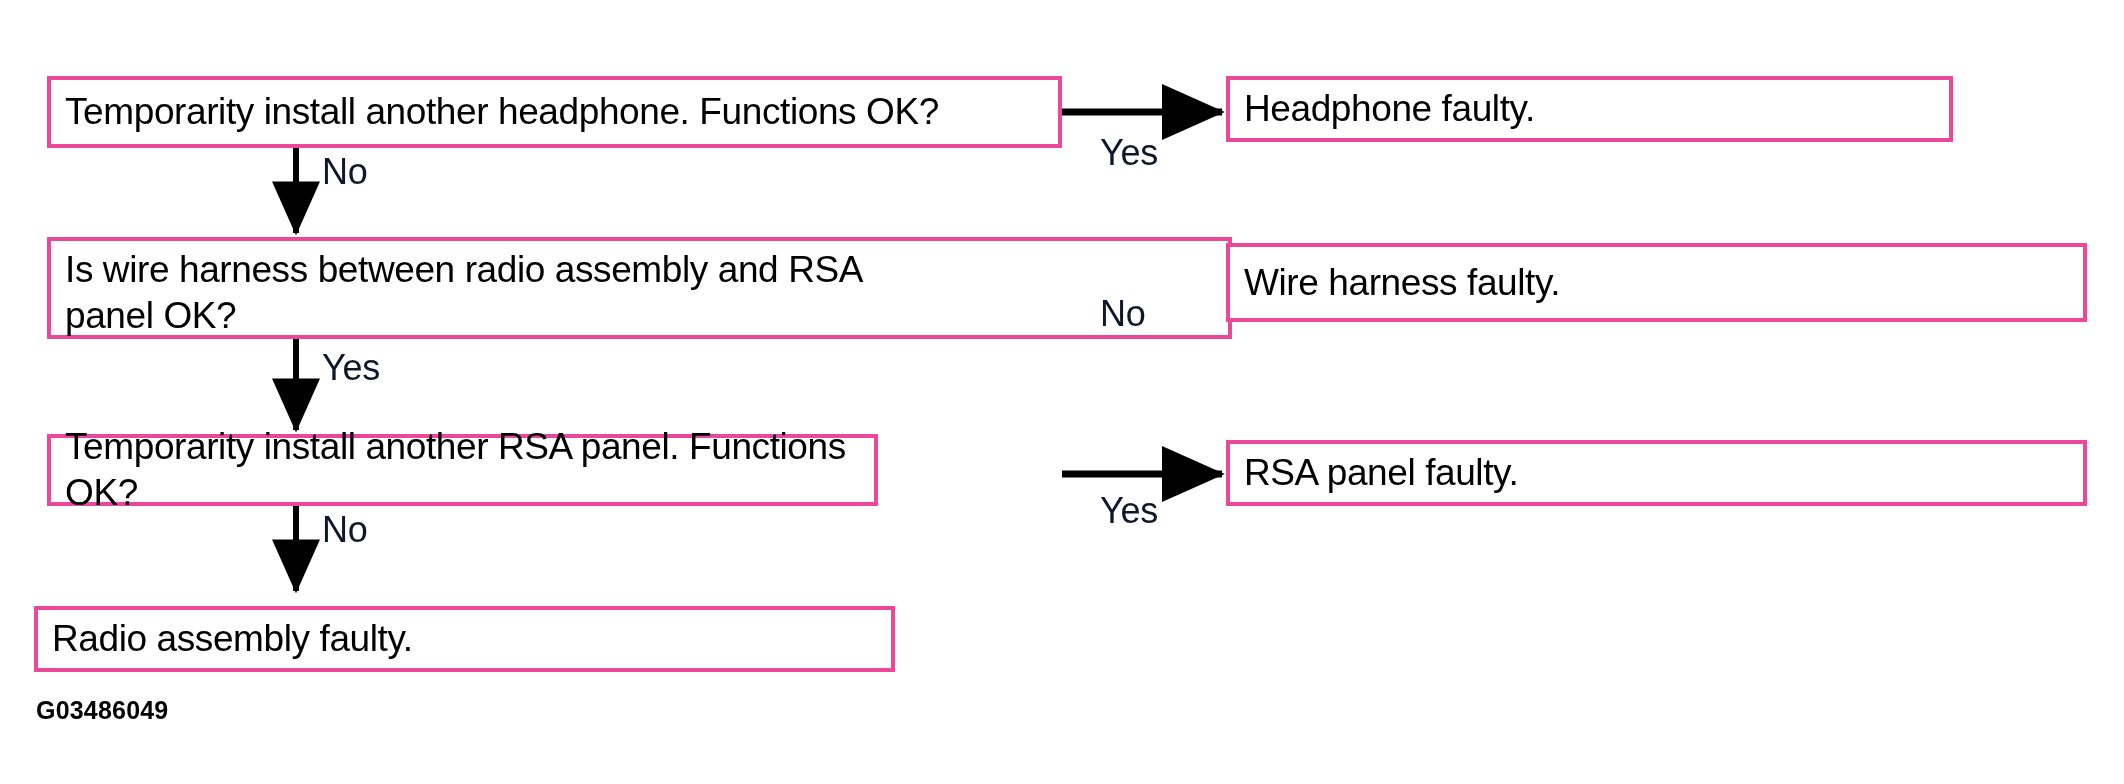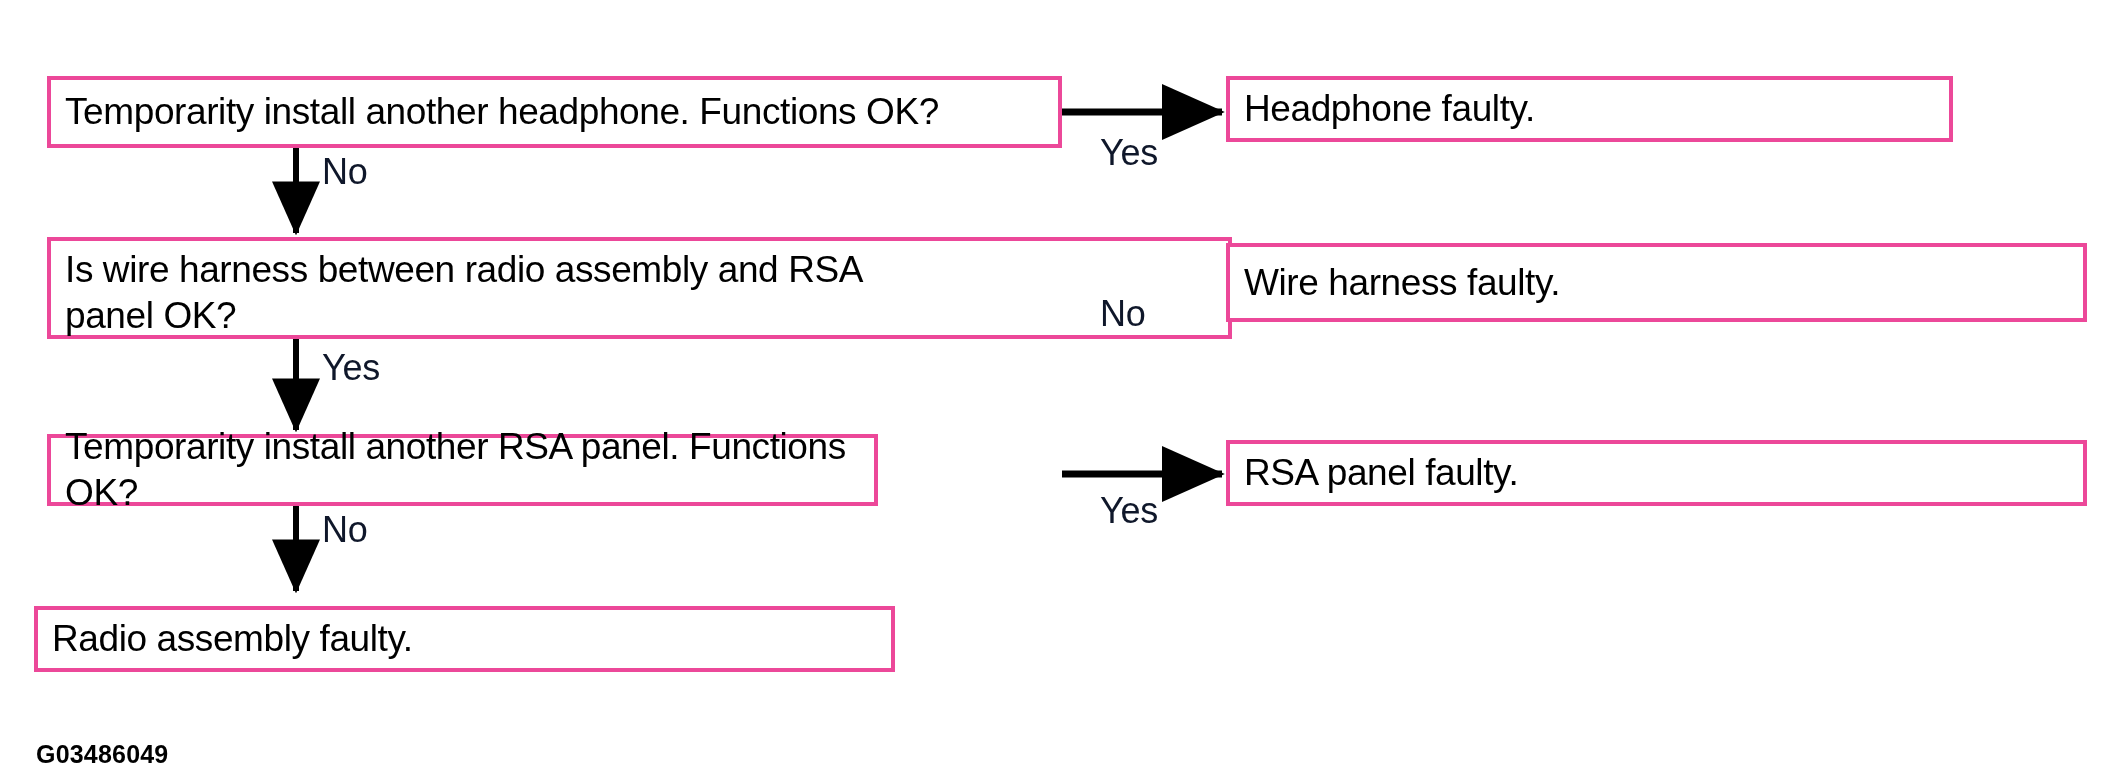--- a/index.html
+++ b/index.html
@@ -51,21 +51,20 @@
     white-space: nowrap;
   }
   .fig-id {
     position: absolute;
     font-family: "Liberation Sans", sans-serif;
     font-size: 25px;
     font-weight: bold;
     letter-spacing: 0.2px;
     color: #000000;
     white-space: nowrap;
-    margin-top: 44px;
   }
   svg.connectors {
     position: absolute;
     left: 0;
     top: 0;
     width: 2124px;
     height: 784px;
     pointer-events: none;
   }
 </style>

